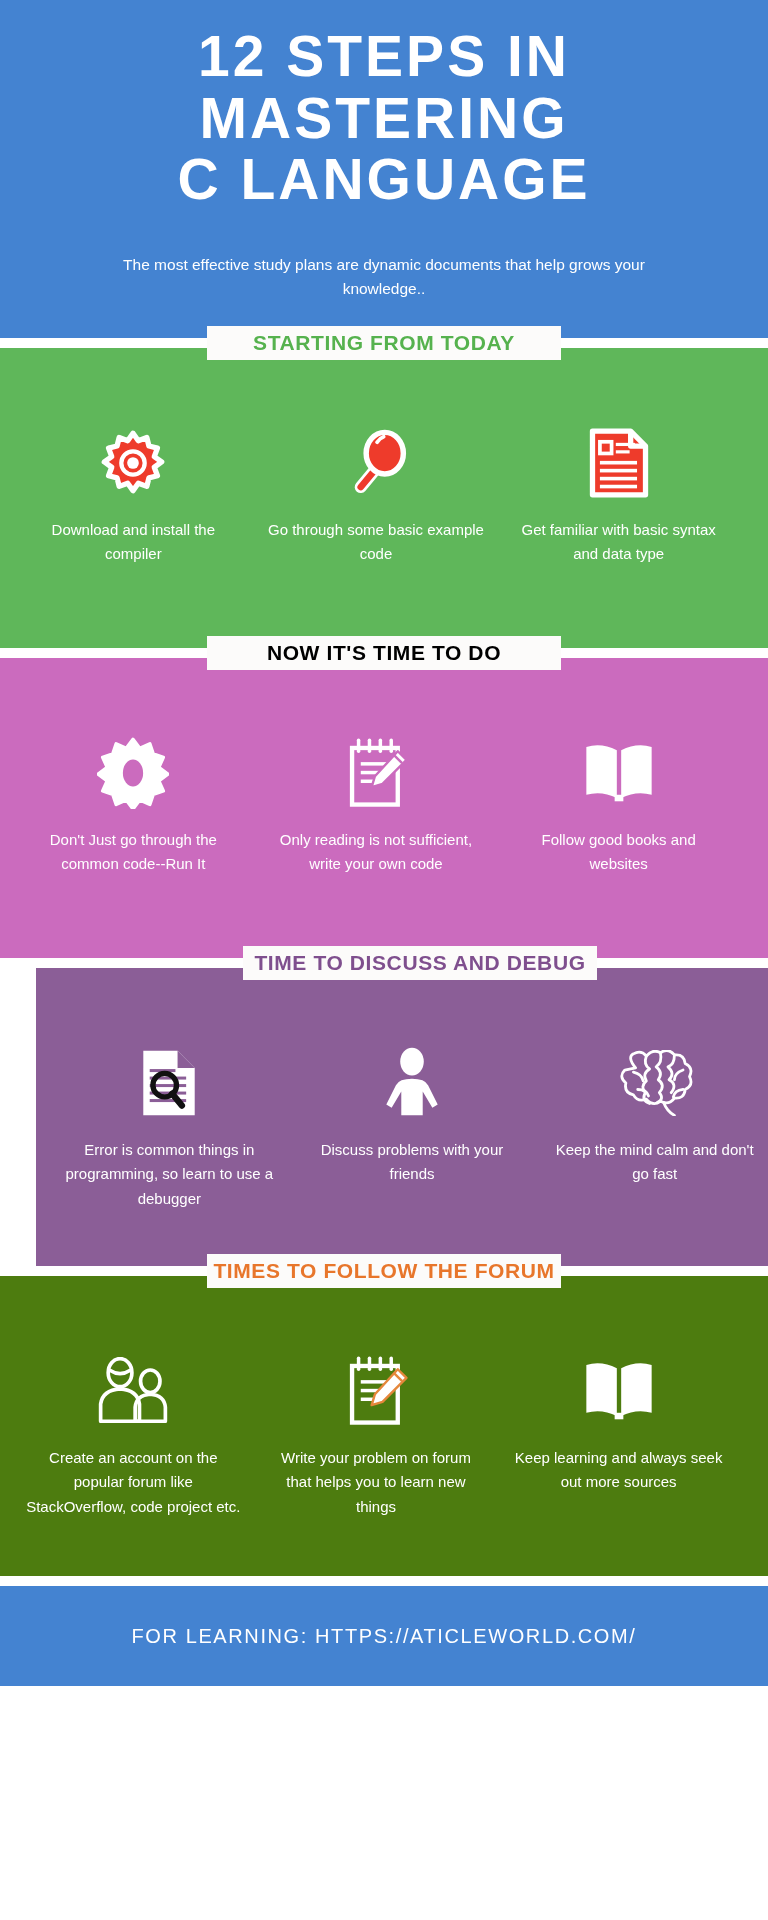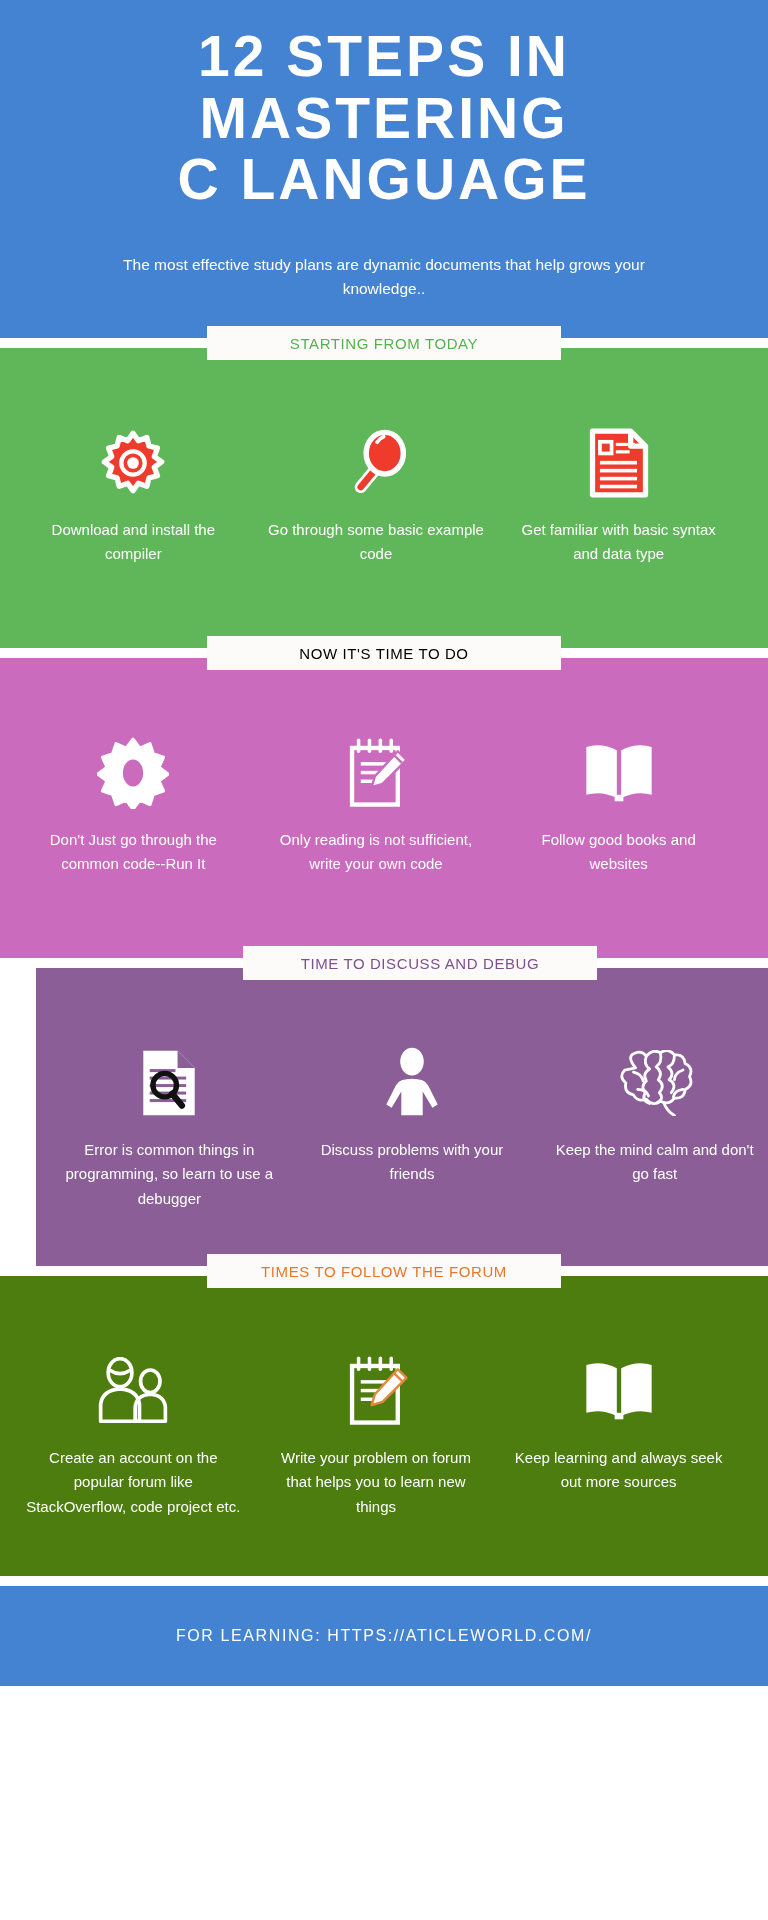--- a/index.html
+++ b/index.html
@@ -53,22 +53,22 @@
     top:-22px;
     width:354px;
     height:34px;
     background:#FCFBFA;
     display:flex;
     align-items:center;
     justify-content:center;
     z-index:5;
   }
   .chip-label {
-    font-size:15px;
-    font-weight:normal;
+    font-size:21px;
+    font-weight:bold;
     letter-spacing:0.6px;
     text-transform:uppercase;
     white-space:nowrap;
   }
   .chip-green  .chip-label { color:#56B24E; }
   .chip-pink   .chip-label { color:#000000; }
   .chip-purple .chip-label { color:#7F4F8E; }
   .chip-orange .chip-label { color:#E8762B; }
 
   
@@ -92,21 +92,21 @@
   
   .footer {
     background:#4483D1;
     height:100px;
     display:flex;
     align-items:center;
     justify-content:center;
   }
   .footer-text {
     color:#ffffff;
-    font-size:16px;
+    font-size:20px;
     letter-spacing:1.6px;
     text-transform:uppercase;
   }
 </style>
 </head>
 <body>
 
 <div class="page">
 
   <div class="hero">

